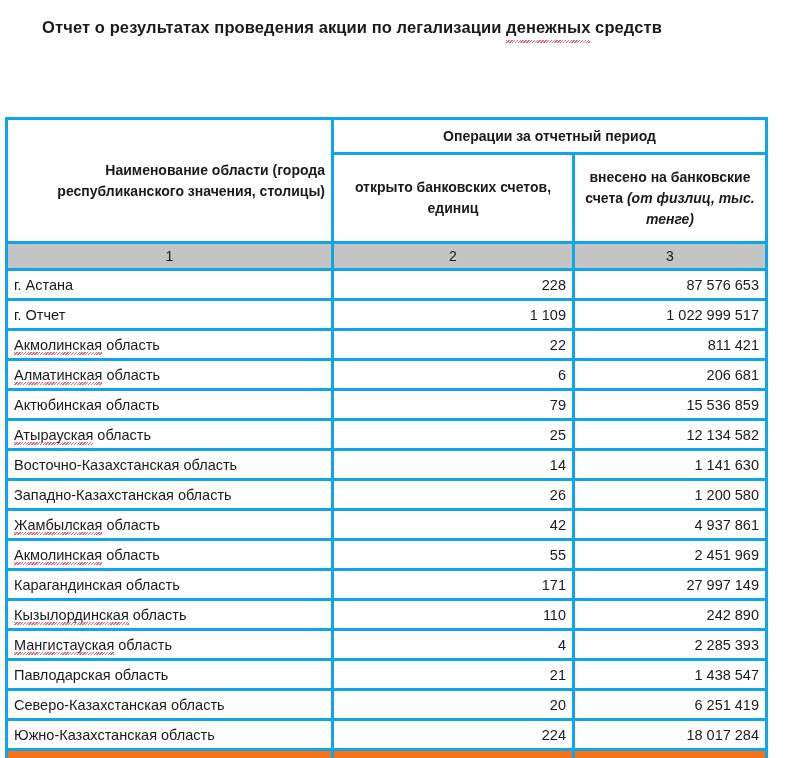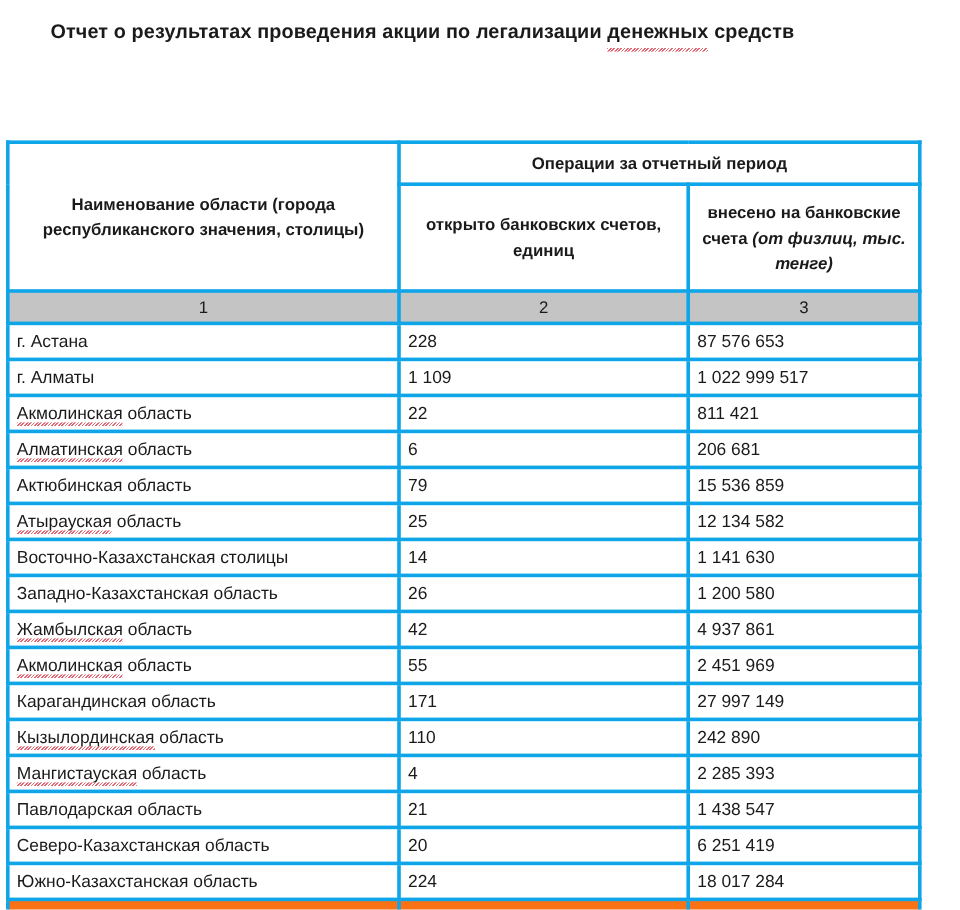--- a/index.html
+++ b/index.html
@@ -72,21 +72,21 @@
     vertical-align: middle;
     font-size: 14px;
   }
   col.c1 { width: 326px; }
   col.c2 { width: 241px; }
   col.c3 { width: 193px; }
 
   th.h-name {
     font-size: 15px;
     font-weight: bold;
-    text-align: center;
+    text-align: right;
     line-height: 21px;
     padding: 4px 14px;
   }
   th.h-group {
     font-size: 15px;
     font-weight: bold;
     text-align: center;
     height: 32px;
     line-height: 20px;
   }
@@ -113,21 +113,21 @@
   tbody.body-rows td {
     height: 27px;
     font-size: 14.5px;
   }
   td.name-cell {
     text-align: left;
     padding-left: 10px;
     white-space: nowrap;
   }
   td.num-cell {
-    text-align: left;
+    text-align: right;
   }
 
   tr.total-row td {
     background: #f97316;
     font-weight: bold;
     font-size: 15px;
     height: 30px;
     text-align: center;
   }
 </style>
@@ -162,21 +162,21 @@
           <td>3</td>
         </tr>
       </thead>
       <tbody class="body-rows" id="rows-body">
           <tr>
             <td class="name-cell">г. Астана</td>
             <td class="num-cell">228</td>
             <td class="num-cell">87 576 653</td>
           </tr>
           <tr>
-            <td class="name-cell">г. Алматы</td>
+            <td class="name-cell">г. Отчет</td>
             <td class="num-cell">1 109</td>
             <td class="num-cell">1 022 999 517</td>
           </tr>
           <tr>
             <td class="name-cell"><span class="sp">Акмолинская</span><span> область</span></td>
             <td class="num-cell">22</td>
             <td class="num-cell">811 421</td>
           </tr>
           <tr>
             <td class="name-cell"><span class="sp">Алматинская</span><span> область</span></td>
@@ -187,21 +187,21 @@
             <td class="name-cell">Актюбинская область</td>
             <td class="num-cell">79</td>
             <td class="num-cell">15 536 859</td>
           </tr>
           <tr>
             <td class="name-cell"><span class="sp">Атырауская</span><span> область</span></td>
             <td class="num-cell">25</td>
             <td class="num-cell">12 134 582</td>
           </tr>
           <tr>
-            <td class="name-cell">Восточно-Казахстанская  столицы</td>
+            <td class="name-cell">Восточно-Казахстанская  область</td>
             <td class="num-cell">14</td>
             <td class="num-cell">1 141 630</td>
           </tr>
           <tr>
             <td class="name-cell">Западно-Казахстанская  область</td>
             <td class="num-cell">26</td>
             <td class="num-cell">1 200 580</td>
           </tr>
           <tr>
             <td class="name-cell"><span class="sp">Жамбылская</span><span> область</span></td>

